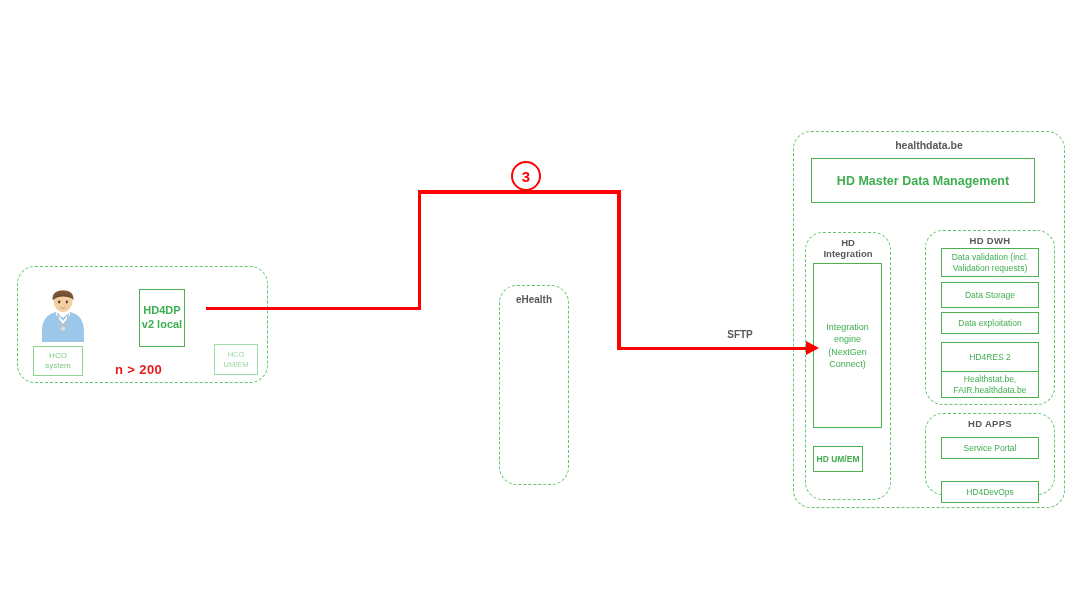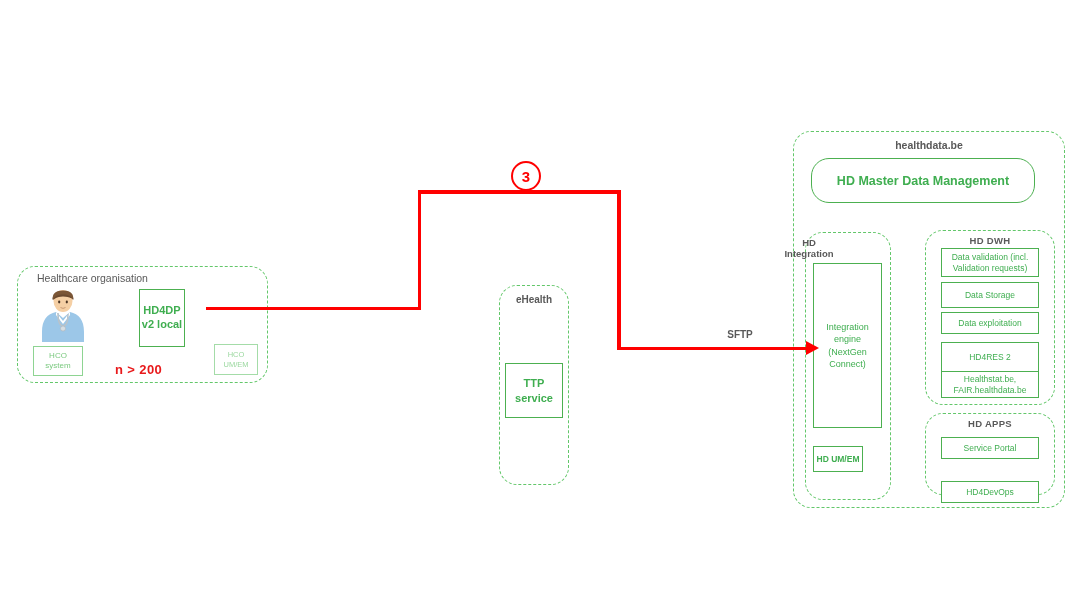--- a/index.html
+++ b/index.html
@@ -49,24 +49,24 @@
   #n200{position:absolute;left:115px;top:362px;font-size:13px;font-weight:bold;color:#e8191b;letter-spacing:.4px;}
 
   
   #ehealth-panel{left:499px;top:285px;width:70px;height:200px;}
   #ehealth-title{left:499px;top:294px;width:70px;font-size:10px;font-weight:bold;}
   #ttp{left:505px;top:363px;width:58px;height:55px;font-size:11px;font-weight:bold;line-height:1.3;}
 
   
   #hd-panel{left:793px;top:131px;width:272px;height:377px;}
   #hd-title{left:793px;top:140px;width:272px;font-size:10.5px;}
-  #hd-mdm{left:811px;top:158px;width:224px;height:45px;font-size:12.5px;font-weight:bold;border-radius:18px;}
+  #hd-mdm{left:811px;top:158px;width:224px;height:45px;font-size:12.5px;font-weight:bold;}
 
   #integration-panel{left:805px;top:232px;width:86px;height:268px;}
-  #integration-title{left:766px;top:238px;width:86px;font-size:9.5px;}
+  #integration-title{left:805px;top:238px;width:86px;font-size:9.5px;}
   #engine{left:813px;top:263px;width:69px;height:165px;font-size:9px;line-height:1.35;}
   #hd-umem{left:813px;top:446px;width:50px;height:26px;font-size:8.5px;font-weight:bold;}
 
   #dwh-panel{left:925px;top:230px;width:130px;height:175px;}
   #dwh-title{left:925px;top:236px;width:130px;font-size:9.5px;letter-spacing:.3px;}
   .dwh-item{left:941px;width:98px;font-size:8.5px;line-height:1.25;}
   #dwh-0{top:248px;height:29px;}
   #dwh-1{top:282px;height:26px;}
   #dwh-2{top:312px;height:22px;}
   #dwh-3{top:342px;height:31px;}
@@ -92,21 +92,20 @@
   #step3{position:absolute;left:511px;top:161px;width:26px;height:26px;
     border:2px solid #ff0000;border-radius:50%;color:#ff0000;
     font-size:15px;font-weight:bold;display:flex;align-items:center;justify-content:center;}
 </style>
 </head>
 <body>
 
 <div id="canvas">
 
   <div class="dashbox" id="hco-panel"></div>
-  <div class="grouptitle" id="hco-title">Healthcare organisation</div>
 
   <svg id="doctor" viewBox="0 0 46 54">
     <ellipse cx="23" cy="13" rx="9.5" ry="11" fill="#f5cfa4"></ellipse>
     <path d="M12.5 11 C12.5 3 33.5 3 33.5 11 C33.5 13 32 8.5 23 8.5 C15 8.5 13 13.5 12.5 11 Z" fill="#6b4a2f"></path>
     <path d="M13 12 C12 7 14 2.5 23 2.5 C32 2.5 34 7 33 12 C32.4 9 29 6.5 23 6.5 C17 6.5 13.8 9 13 12 Z" fill="#7b5636"></path>
     <ellipse cx="19.2" cy="14" rx="1.1" ry="1.4" fill="#4a3423"></ellipse>
     <ellipse cx="26.8" cy="14" rx="1.1" ry="1.4" fill="#4a3423"></ellipse>
     <path d="M20.5 19.5 Q23 21.3 25.5 19.5" stroke="#c99a74" stroke-width="1" fill="none"></path>
     <path d="M16 24 L23 30 L30 24 C39 26 44 32 44 44 L44 54 L2 54 L2 44 C2 32 7 26 16 24 Z" fill="#9cc7e8"></path>
     <path d="M16 24 L23 33 L30 24 L30 27 L23 36 L16 27 Z" fill="#ffffff"></path>
@@ -132,26 +131,20 @@
     <div>
       <div>HCO</div>
       <div>UM/EM</div>
     </div>
   </div>
 
   <div id="n200">n &gt; 200</div>
 
   <div class="dashbox" id="ehealth-panel"></div>
   <div class="grouptitle" id="ehealth-title">eHealth</div>
-  <div class="solidbox" id="ttp">
-    <div>
-      <div>TTP</div>
-      <div>service</div>
-    </div>
-  </div>
 
   <div class="dashbox" id="hd-panel"></div>
   <div class="grouptitle" id="hd-title">healthdata.be</div>
   <div class="solidbox" id="hd-mdm">HD Master Data Management</div>
 
   <div class="dashbox" id="integration-panel"></div>
   <div class="grouptitle" id="integration-title">
     <div>HD</div>
     <div>Integration</div>
   </div>

